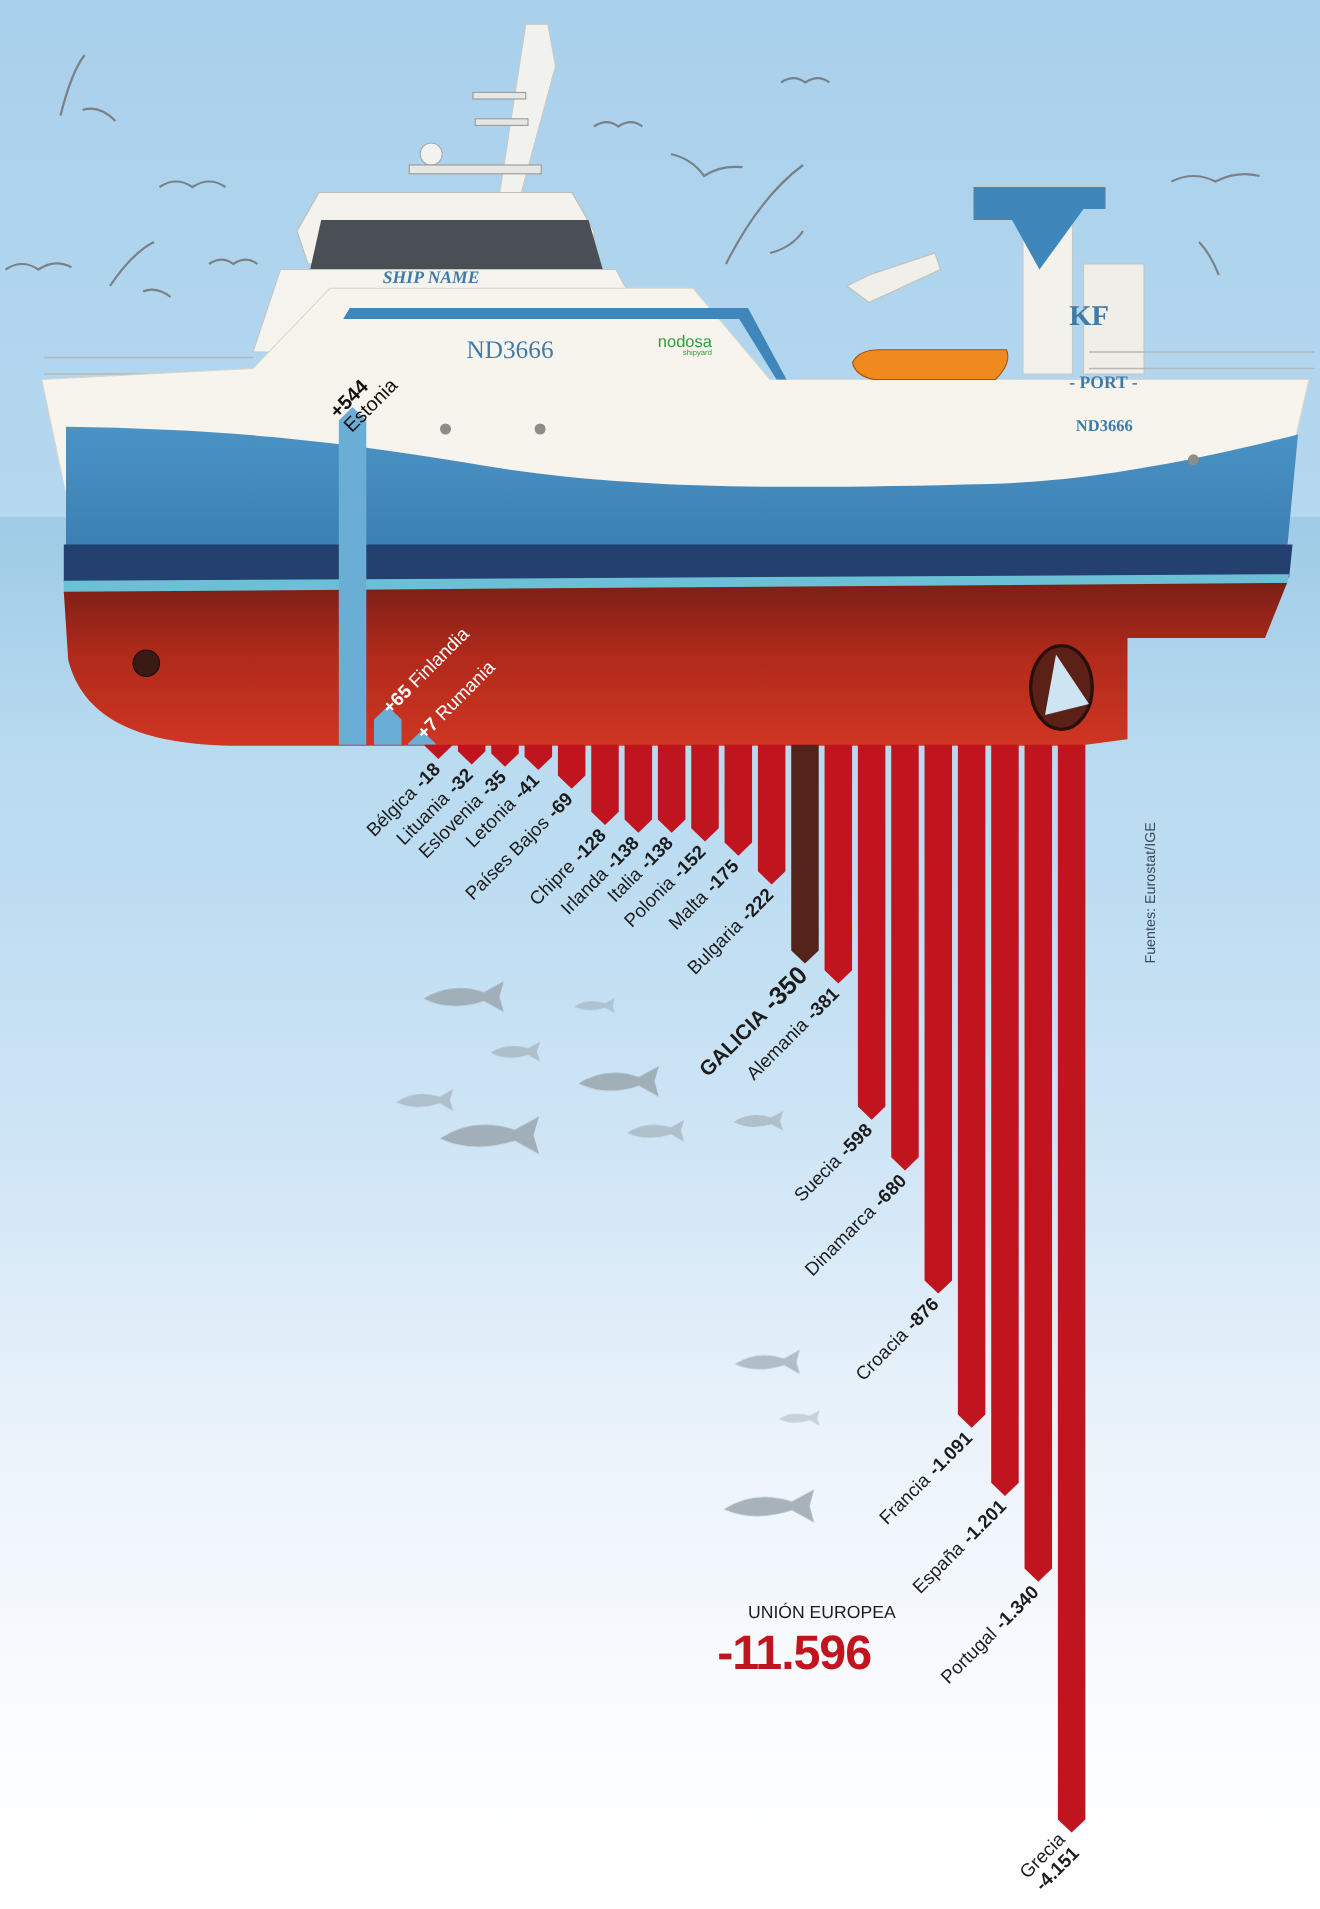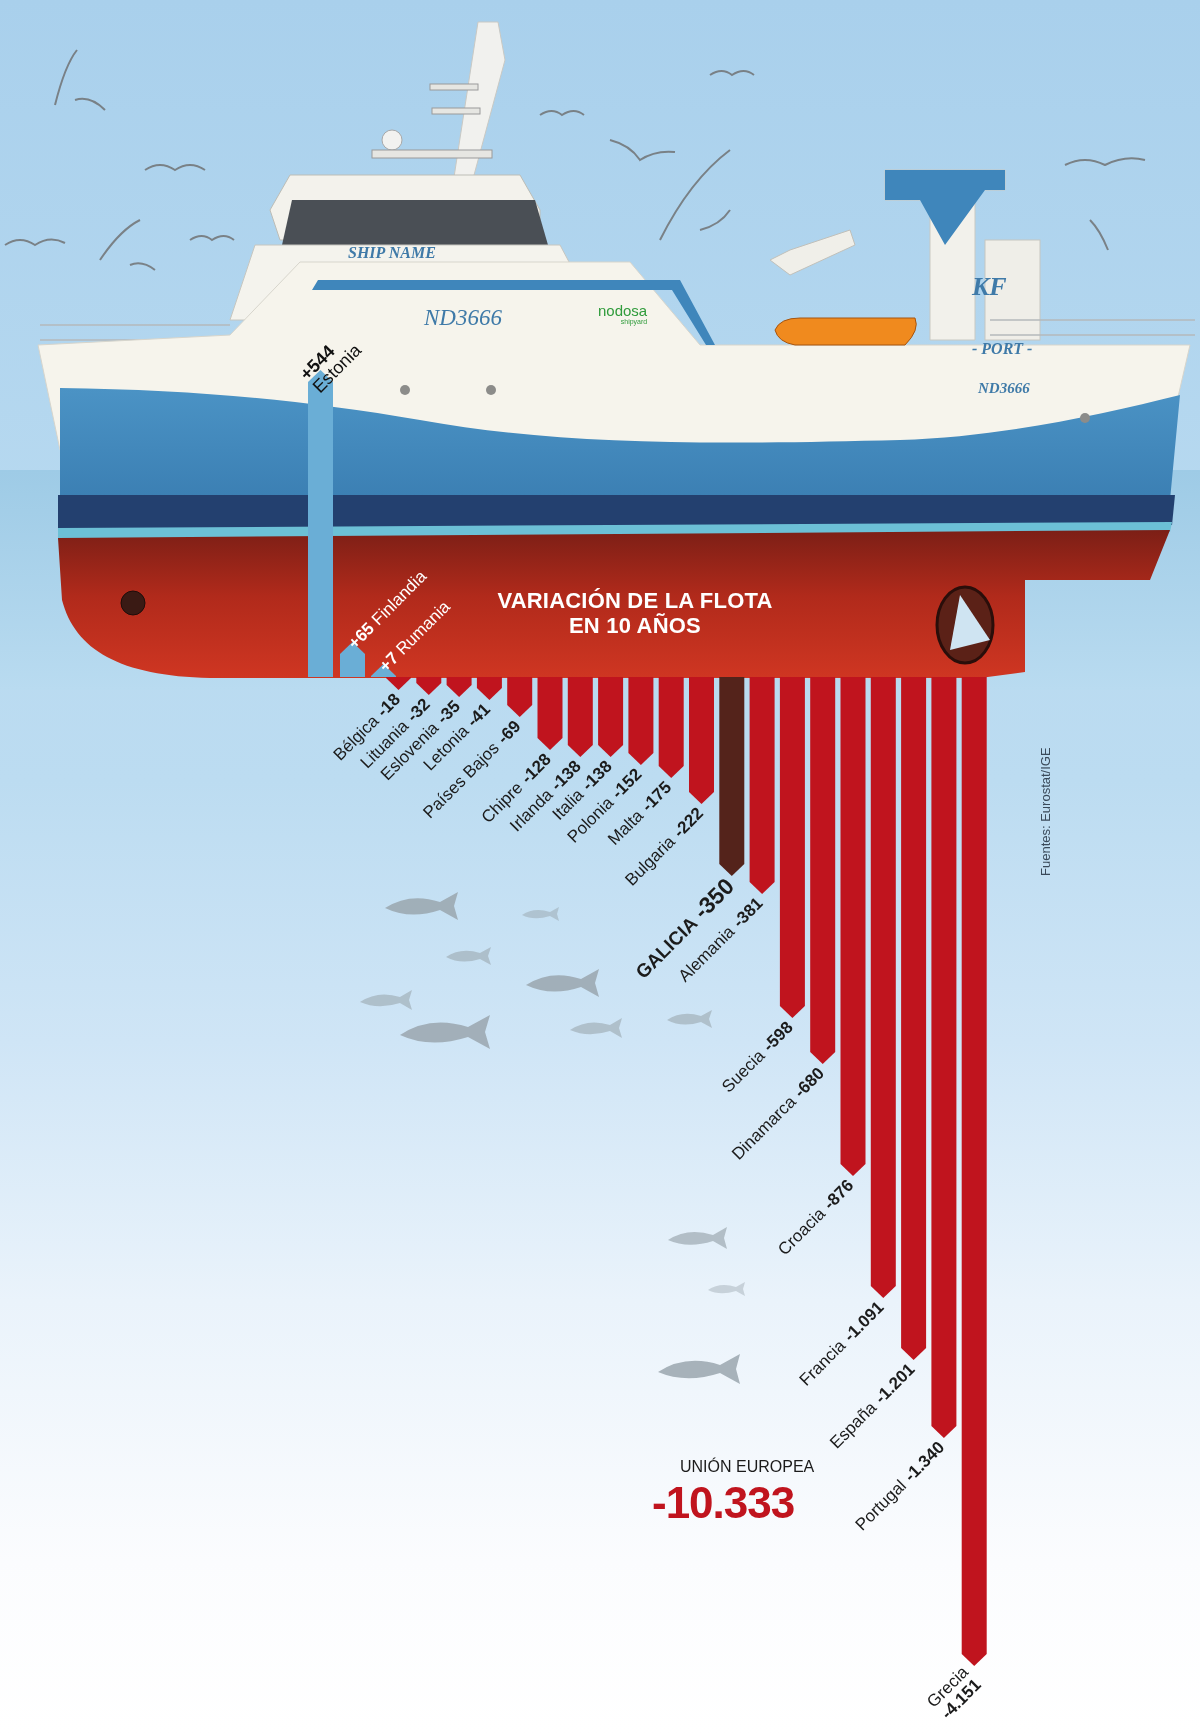--- a/index.html
+++ b/index.html
@@ -19,21 +19,21 @@
     .title {
       position: absolute; left: 470px; top: 588px; width: 330px; text-align: center;
       color: #ffffff; font-weight: 700; font-size: 22px; line-height: 25px; letter-spacing: 0.2px;
     }
     .eu-label { position: absolute; left: 680px; top: 1458px; font-size: 16px; font-weight: 400; color: #1b1b1b; }
     .eu-value { position: absolute; left: 652px; top: 1478px; font-size: 44px; font-weight: 700; color: #c0141e; letter-spacing: -1px; }
     .source {
       position: absolute; left: 1038px; top: 876px; font-size: 13px; color: #3a4a5a;
       transform-origin: 0 0; transform: rotate(-90deg); white-space: nowrap;
     }
-    .hulltext { position: absolute; font-family: "Liberation Serif", serif; font-weight: 700; color: #3f7aa8; font-style: italic; }
+    .hulltext { position: absolute; font-family: "Liberation Serif", serif; font-weight: 700; color: #3f7aa8; }
   </style>
 </head>
 <body>
 
 <div id="stage">
 
   <svg class="scene" width="1200" height="1735" viewBox="0 0 1200 1735">
     <defs>
       <linearGradient id="redHull" x1="0" y1="0" x2="0" y2="1">
         <stop offset="0" stop-color="#7c1f16"></stop>
@@ -137,24 +137,20 @@
       <polygon points="749.6,677 774.6,677 774.6,882 762.1,894 749.6,882" fill="#c0141e"></polygon>
       <polygon points="779.9000000000001,677 804.9000000000001,677 804.9000000000001,1006 792.4000000000001,1018 779.9000000000001,1006" fill="#c0141e"></polygon>
       <polygon points="810.2,677 835.2,677 835.2,1052 822.7,1064 810.2,1052" fill="#c0141e"></polygon>
       <polygon points="840.5,677 865.5,677 865.5,1164 853,1176 840.5,1164" fill="#c0141e"></polygon>
       <polygon points="870.8,677 895.8,677 895.8,1286 883.3,1298 870.8,1286" fill="#c0141e"></polygon>
       <polygon points="901.1,677 926.1,677 926.1,1348 913.6,1360 901.1,1348" fill="#c0141e"></polygon>
       <polygon points="931.4,677 956.4,677 956.4,1426 943.9,1438 931.4,1426" fill="#c0141e"></polygon>
       <polygon points="961.7,677 986.7,677 986.7,1654 974.2,1666 961.7,1654" fill="#c0141e"></polygon>
     </svg>
 
-  <div class="title">
-    <div>VARIACIÓN DE LA FLOTA</div>
-    <div>EN 10 AÑOS</div>
-  </div>
 
   <div id="labels">
       <div class="pos" style="left: 322px; top: 360px; color: rgb(17, 17, 17); font-size: 18px;"><span style="font-weight: 700;">+544</span><span style="display: block; font-weight: 400;">Estonia</span></div>
       <div class="pos" style="left: 357px; top: 635px; color: rgb(255, 255, 255); font-size: 17px;"><span style="font-weight: 700;">+65</span><span> Finlandia</span></div>
       <div class="pos" style="left: 388px; top: 658px; color: rgb(255, 255, 255); font-size: 17px;"><span style="font-weight: 700;">+7</span><span> Rumania</span></div>
       <div class="lbl" style="left: 310.5px; top: 687.5px;"><span class="n">Bélgica</span><span class="v">-18</span></div>
       <div class="lbl" style="left: 336.8px; top: 692.5px;"><span class="n">Lituania</span><span class="v">-32</span></div>
       <div class="lbl" style="left: 353.1px; top: 694.5px;"><span class="n">Eslovenia</span><span class="v">-35</span></div>
       <div class="lbl" style="left: 401.4px; top: 697.5px;"><span class="n">Letonia</span><span class="v">-41</span></div>
       <div class="lbl" style="left: 387.7px; top: 714.5px;"><span class="n">Países Bajos</span><span class="v">-69</span></div>
@@ -169,21 +165,21 @@
       <div class="lbl" style="left: 698.4px; top: 1015.5px;"><span class="n">Suecia</span><span class="v">-598</span></div>
       <div class="lbl" style="left: 698.7px; top: 1061.5px;"><span class="n">Dinamarca</span><span class="v">-680</span></div>
       <div class="lbl" style="left: 752px; top: 1173.5px;"><span class="n">Croacia</span><span class="v">-876</span></div>
       <div class="lbl" style="left: 770.3px; top: 1295.5px;"><span class="n">Francia</span><span class="v">-1.091</span></div>
       <div class="lbl" style="left: 799.6px; top: 1357.5px;"><span class="n">España</span><span class="v">-1.201</span></div>
       <div class="lbl" style="left: 823.9px; top: 1435.5px;"><span class="n">Portugal</span><span class="v">-1.340</span></div>
       <div class="lbl" style="left: 922.2px; top: 1658px; text-align: right; line-height: 18px;"><span class="n">Grecia</span><span class="v" style="display: block; margin-left: 0px;">-4.151</span></div>
     </div>
 
   <div class="eu-label">UNIÓN EUROPEA</div>
-  <div class="eu-value">-10.333</div>
+  <div class="eu-value">-11.596</div>
 
   <div class="source">Fuentes: Eurostat/IGE</div>
 
   <svg class="scene" width="1200" height="1735" viewBox="0 0 1200 1735" style="pointer-events:none">
     <g fill="#9aa6ae" opacity="0.85">
       <path d="M385,908 q25,-16 55,-6 l18,-10 -4,14 4,14 -18,-10 q-30,10 -55,-2 z"></path>
       <path d="M522,915 q12,-8 28,-3 l9,-5 -2,7 2,7 -9,-5 q-16,5 -28,-1 z" opacity="0.6"></path>
       <path d="M446,957 q15,-10 34,-4 l11,-6 -3,9 3,9 -11,-6 q-19,6 -34,-2 z" opacity="0.7"></path>
       <path d="M526,985 q25,-16 55,-6 l18,-10 -4,14 4,14 -18,-10 q-30,10 -55,-2 z"></path>
       <path d="M360,1002 q18,-12 40,-5 l12,-7 -3,10 3,10 -12,-7 q-22,7 -40,-1 z" opacity="0.7"></path>

